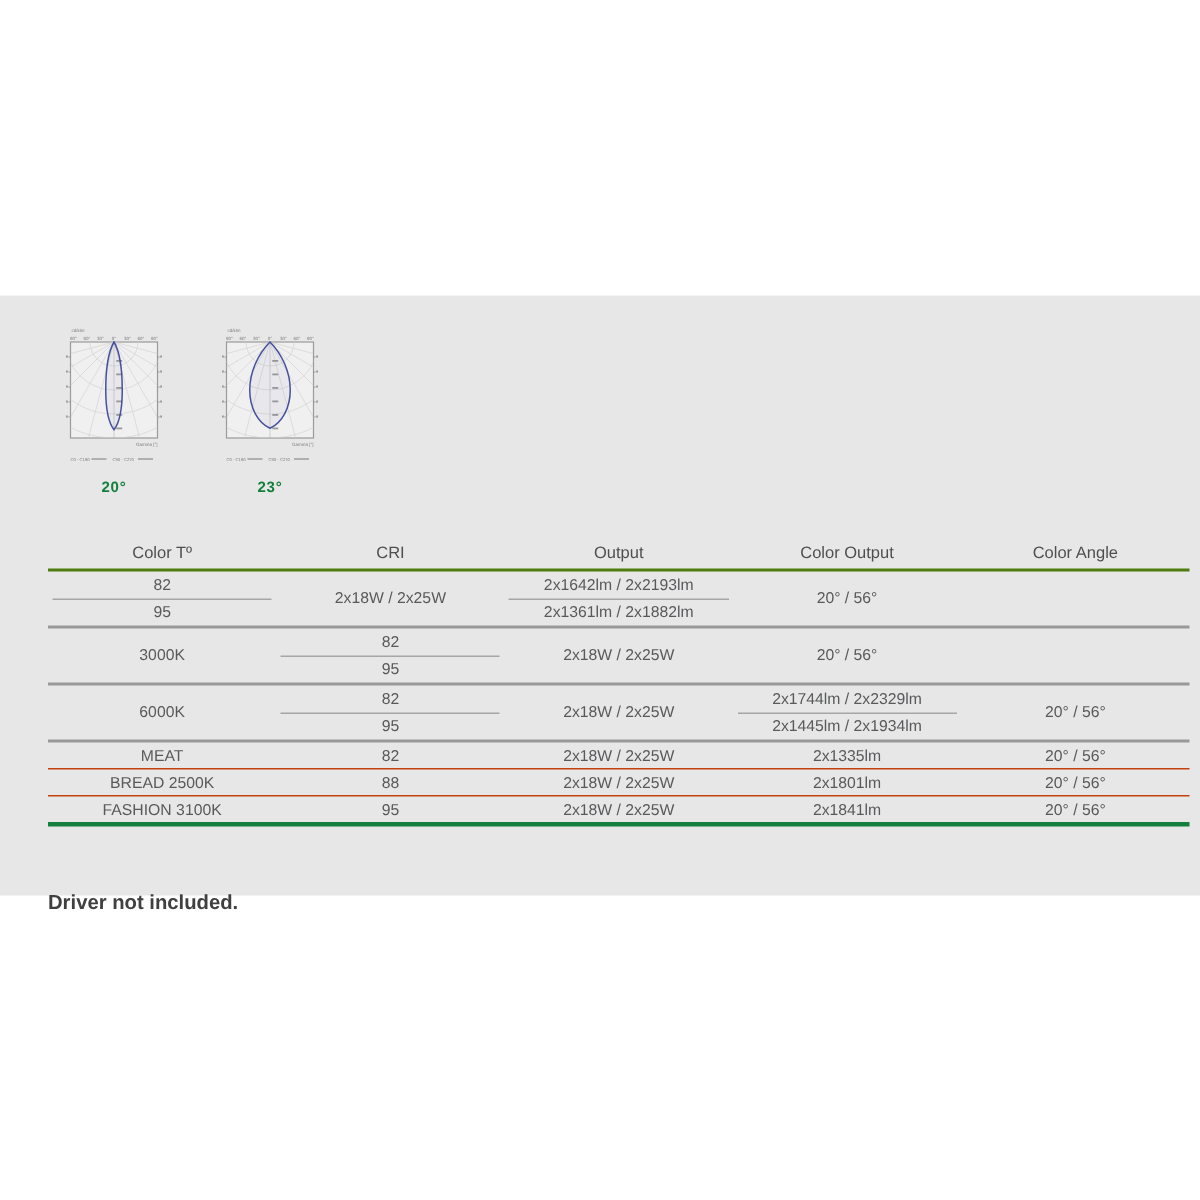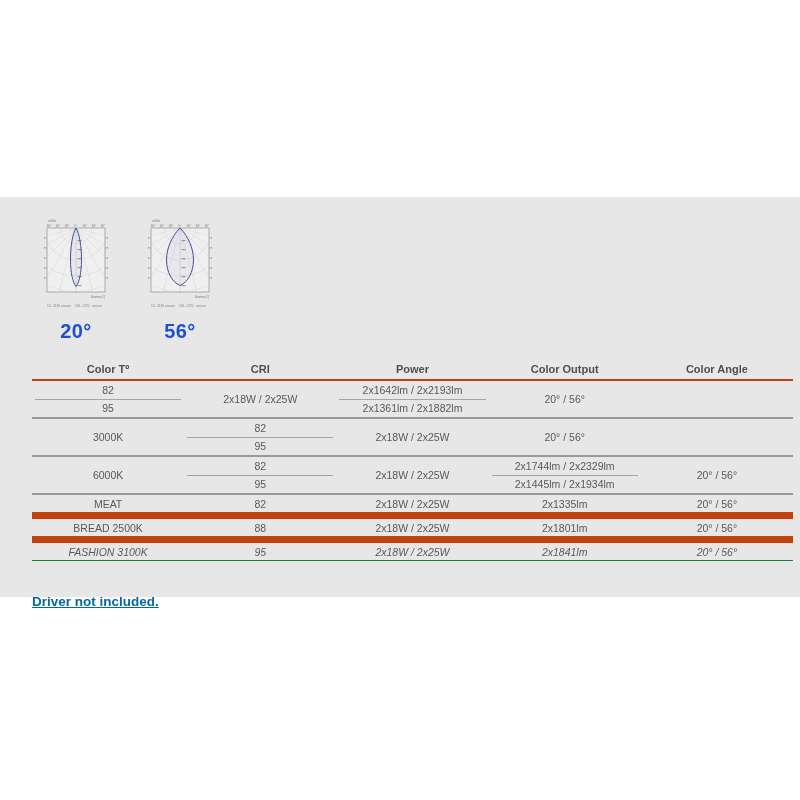--- a/index.html
+++ b/index.html
@@ -10,50 +10,50 @@
   }
   .band{
     position:absolute;left:0;top:197px;width:800px;height:400px;
     background:#e8e7e7;
   }
   
   .diagrams{position:absolute;left:44px;top:19px;display:flex;gap:40px;}
   figure.photo{margin:0;width:64px;display:flex;flex-direction:column;align-items:center;}
   figure.photo svg{display:block;}
   figcaption.beam{
-    margin-top:8px;font-size:20px;font-weight:700;color:#1d4ed8;letter-spacing:.5px;
+    margin-top:8px;font-size:10px;font-weight:700;color:#15803d;letter-spacing:.5px;
   }
   .svgtxt{font-family:"Liberation Sans","DejaVu Sans",sans-serif;fill:#7b7c7e;}
   
   .spec-table{
     position:absolute;left:32px;top:161px;width:761px;
     color:#58595b;font-size:10.5px;
   }
   .trow{display:grid;grid-template-columns:repeat(5,1fr);}
   .thead{
-    height:21px;border-bottom:2px solid #c2410c;
-    font-size:11px;font-weight:700;color:#4e4f51;
+    height:21px;border-bottom:2px solid #4d7c0f;
+    font-size:11px;font-weight:400;color:#4e4f51;
   }
   .trow.group{height:36px;border-bottom:2px solid #98999b;}
-  .trow.single{height:17px;border-bottom:7px solid #c2410c;}
-  .trow.single:last-child{border-bottom:1px solid #15803d;font-style:italic;}
+  .trow.single{height:17px;border-bottom:1px solid #c2410c;}
+  .trow.single:last-child{border-bottom:3px solid #15803d;}
   .cell{
     position:relative;display:flex;align-items:center;justify-content:center;
     text-align:center;white-space:nowrap;
   }
   .cell.split{flex-direction:column;align-items:stretch;}
   .cell.split .sub{flex:1;display:flex;align-items:center;justify-content:center;}
   .cell .subdiv{
     position:absolute;top:50%;left:2%;right:2%;height:0;
     border-top:1px solid #a5a6a8;
   }
   
   .driver-note{
     position:absolute;left:32px;top:383px;
-    font-size:13.5px;font-weight:700;color:#0369a1;text-decoration:underline;
+    font-size:13.5px;font-weight:700;color:#404040;
   }
 </style>
 </head>
 <body>
 
 <div class="band">
 
   <div class="diagrams">
 
     <figure class="photo">
@@ -200,31 +200,31 @@
         </g>
         <path d="M32 12 C24 20 18.5 32 18.5 44 C18.5 56 24 66 32 69.5 C40 66 45.5 56 45.5 44 C45.5 32 40 20 32 12 Z" fill="rgba(70,81,155,0.05)" stroke="#46519b" stroke-width="1"></path>
         <text class="svgtxt" x="61" y="81.5" font-size="3" text-anchor="end">Gamma [°]</text>
         <g>
           <text class="svgtxt" x="3" y="91" font-size="2.8">C0 - C180</text>
           <line x1="17" y1="90" x2="27" y2="90" stroke="#6a6b6d" stroke-width="0.6"></line>
           <text class="svgtxt" x="31" y="91" font-size="2.8">C90 - C270</text>
           <line x1="48" y1="90" x2="58" y2="90" stroke="#6a6b6d" stroke-width="0.6"></line>
         </g>
       </svg>
-      <figcaption class="beam">56°</figcaption>
+      <figcaption class="beam">23°</figcaption>
     </figure>
 
   </div>
 
   <div class="spec-table">
 
     <div class="trow thead">
       <div class="cell">Color Tº</div>
       <div class="cell">CRI</div>
-      <div class="cell">Power</div>
+      <div class="cell">Output</div>
       <div class="cell">Color Output</div>
       <div class="cell">Color Angle</div>
     </div>
 
     <div class="trow group">
       <div class="cell split">
         <div class="sub">82</div>
         <div class="subdiv"></div>
         <div class="sub">95</div>
       </div>

